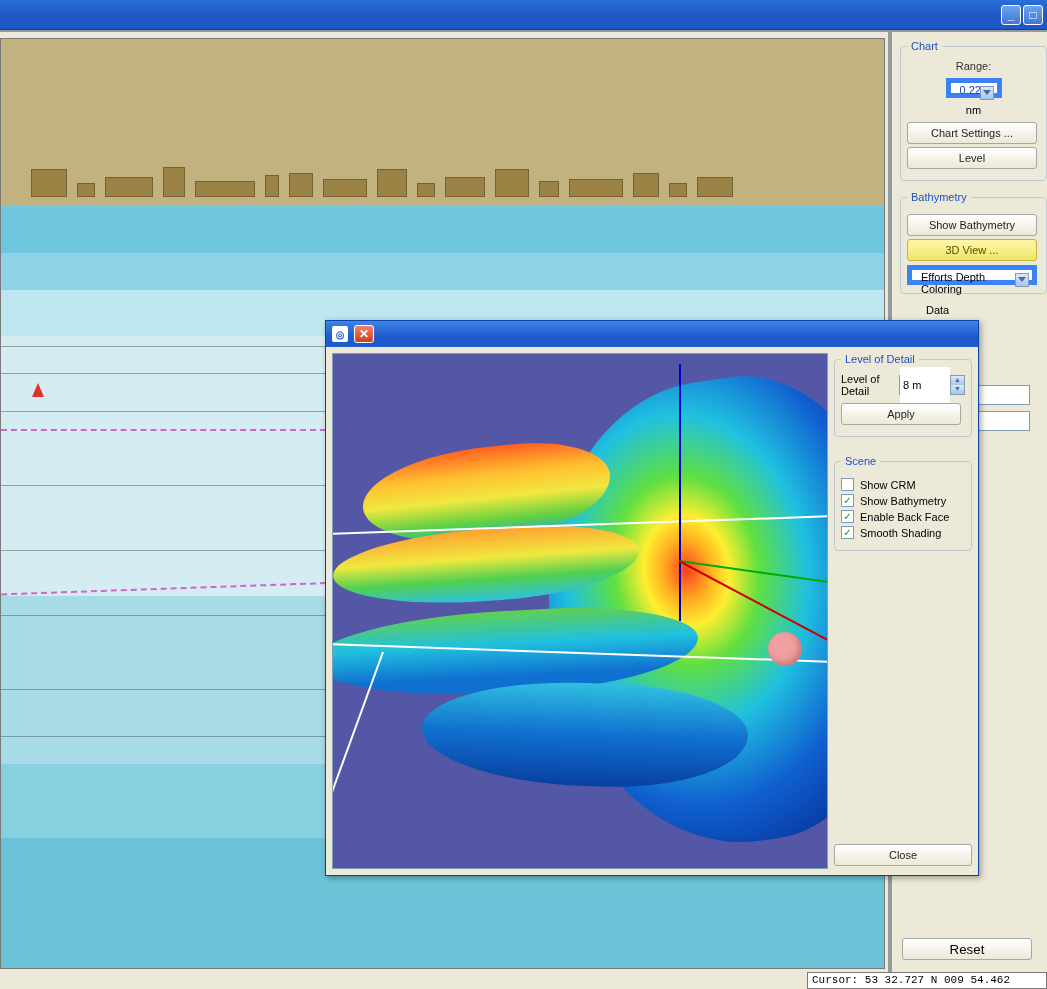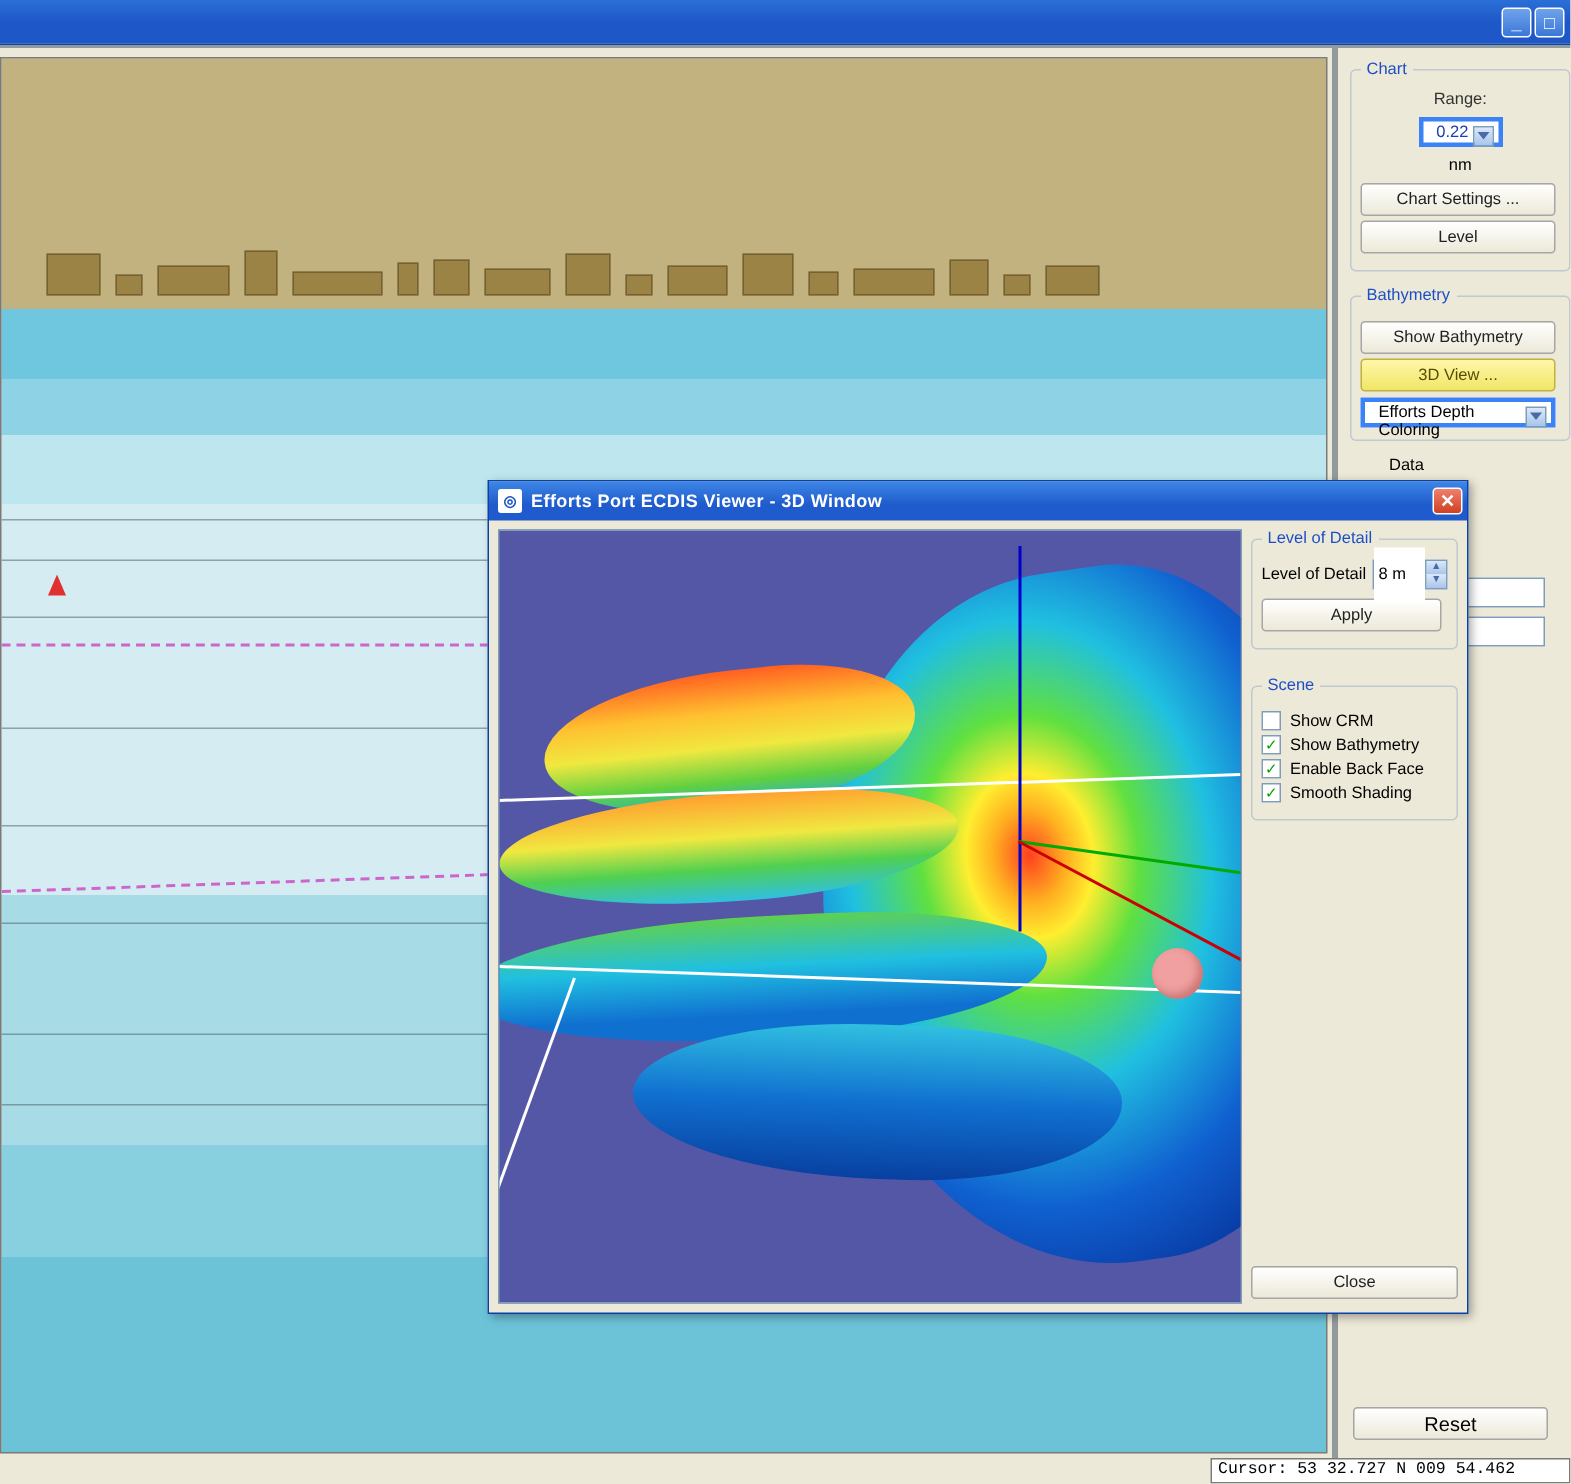--- a/index.html
+++ b/index.html
@@ -105,21 +105,21 @@
     color: #222;
   }
   .w-btn.gold {
     background: linear-gradient(to bottom,#fff7a8,#f0e668);
     border: 1px solid #c0b23c;
     color: #5a4d00;
   }
   .range-row { display:flex; align-items:center; gap:6px; margin-bottom:6px;flex-direction:column; }
   .combo {
     height: 20px;
-    border: 3px solid #3b82f6;
+    border: 5px solid #3b82f6;
     background: #fff;
     font-size: 11px;
     padding: 1px 16px 1px 9px;
     position: relative;
     cursor: pointer;
     color:#1a3fb3;
   }
   .combo::after {
     content: ""; position:absolute; right:3px; top:3px;
     width:12px; height:12px;
@@ -221,21 +221,21 @@
   .chk {
     width:13px; height:13px; border:1px solid #7f9db9;
     background:#fff; display:inline-flex; align-items:center; justify-content:center;
     font-size:10px; color:#00a000; cursor:pointer;
   }
   .spinner {
     display:inline-flex; align-items:center;
     border:1px solid #7f9db9; background:#fff; height:20px;
   }
   .spinner input {
-    border:none; width:34px; height:16px; font-size:11px; padding:18px 3px; outline:none;
+    border:none; width:50px; height:16px; font-size:11px; padding:18px 3px; outline:none;
   }
   .spinner .spin-btns { display:flex; flex-direction:column; }
   .spinner .spin-btns span {
     width:14px; height:9px; background:linear-gradient(to bottom,#dbe8f9,#a8c5ea);
     border-left:1px solid #7f9db9; font-size:7px; text-align:center; line-height:8px;
     color:#4a6aa8; cursor:pointer;
   }
   .lod-row { display:flex; align-items:center; justify-content:space-between; margin-bottom:6px; }
 
   .statusbar {
@@ -338,21 +338,20 @@
   <input class="text-input" style="">
 
   <div style="margin:60px 0 0 8px">e</div>
 
   <button class="quit-btn">Reset</button>
 </div>
 
 <div class="dialog">
   <div class="dialog-titlebar">
     <span class="ico">◎</span>
-    <span class="dialog-title">Efforts Port ECDIS Viewer - 3D Window</span>
     <span class="dialog-close">✕</span>
   </div>
   <div class="dialog-body">
     <div class="render3d">
       <div class="plate">
 
         <div class="blob" style="top:5%;left:44%;width:72%;height:90%;background:radial-gradient(ellipse at 40% 40%, #ff4020 0%, #ffb020 8%, #ffee30 14%, #60e040 24%, #20c0e0 40%, #1060d0 60%, #0838a0 78%);transform:rotate(-8deg)"></div>
         <div class="blob" style="top:18%;left:6%;width:50%;height:18%;background:linear-gradient(to bottom,#ff6020,#ffc030 30%,#f0e840 55%,#60d040 80%,#20b0d0);transform:skewY(-6deg)"></div>
         <div class="blob" style="top:34%;left:0%;width:62%;height:14%;background:linear-gradient(to bottom,#ffa030,#f0e840 40%,#50d050 70%,#30c0e0);transform:skewY(-4deg)"></div>
         <div class="blob" style="top:50%;left:-4%;width:78%;height:16%;background:linear-gradient(to bottom,#60d050,#20c0e0 40%,#1070d0 80%);transform:skewY(-3deg)"></div>

